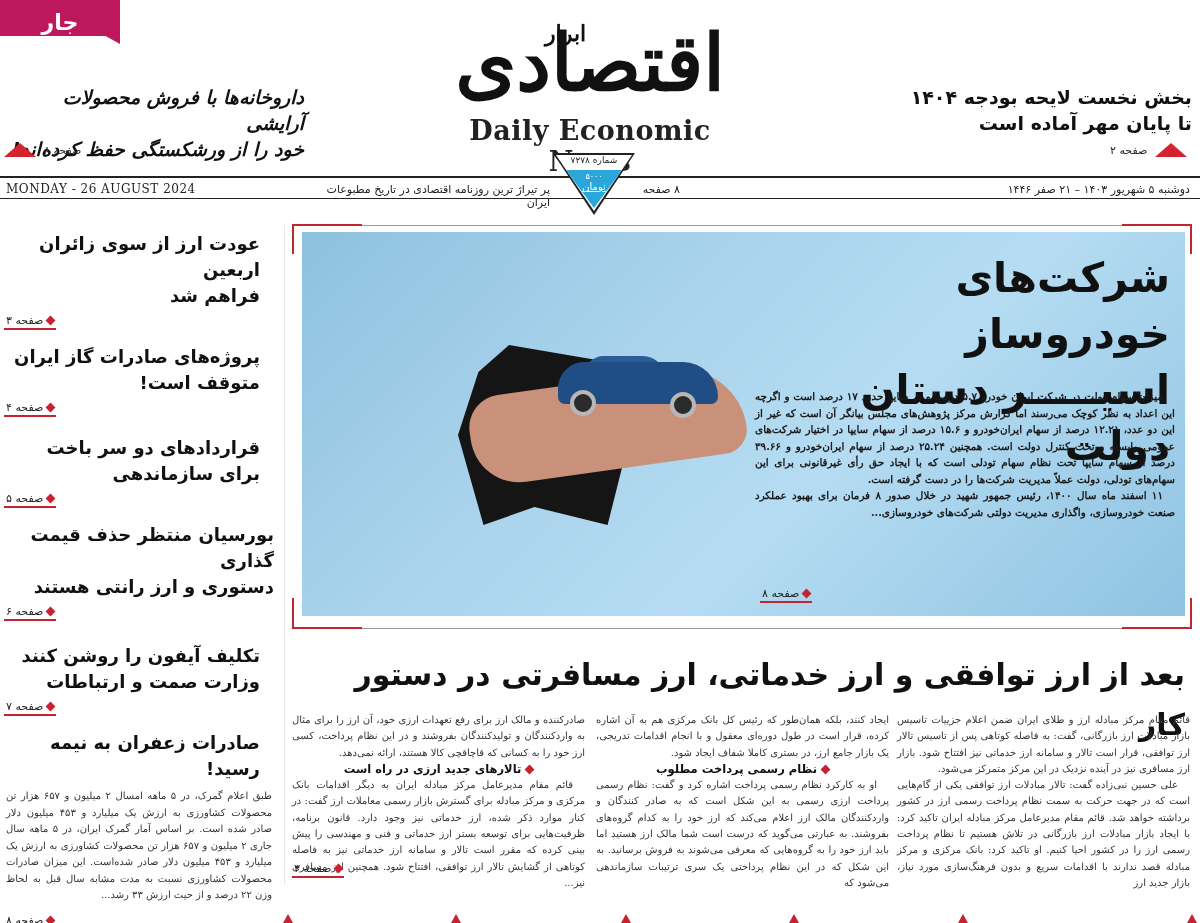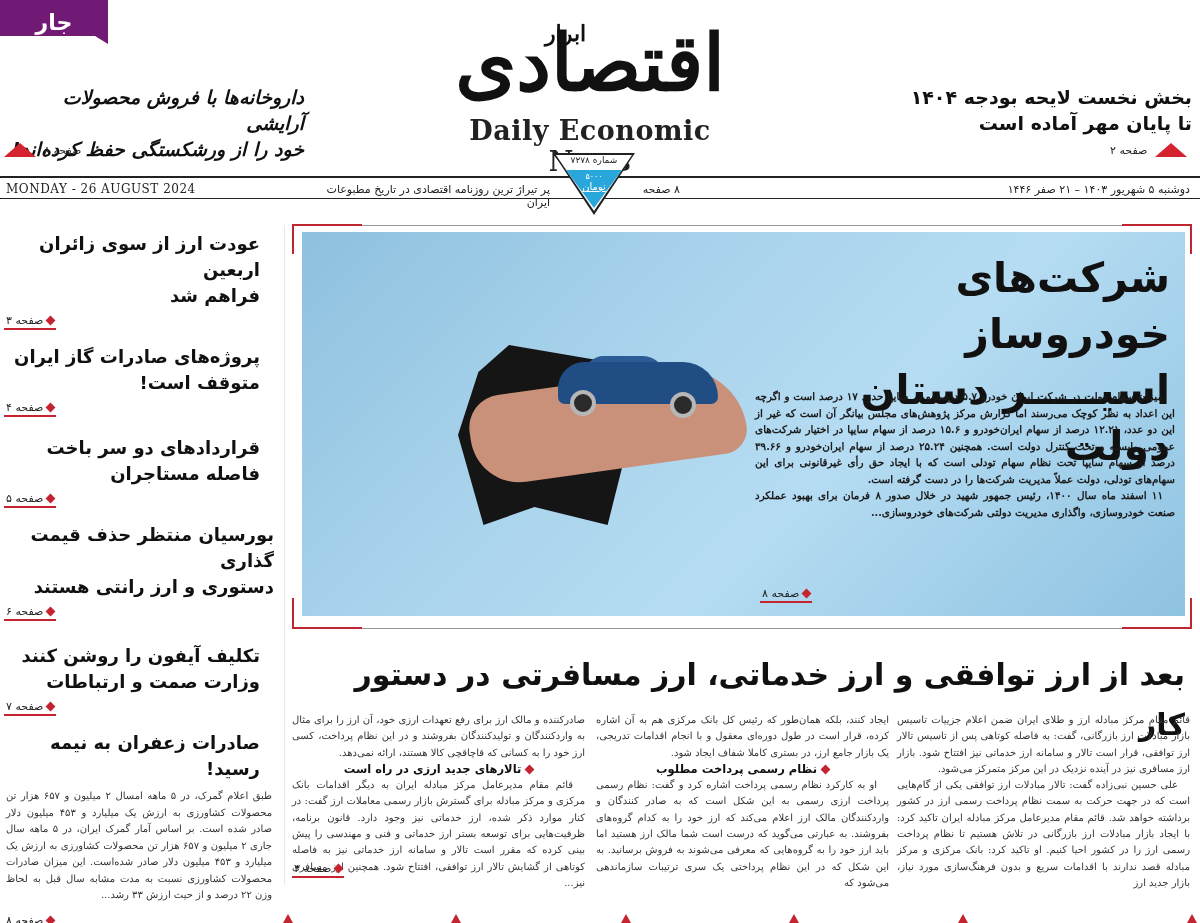--- a/index.html
+++ b/index.html
@@ -4,21 +4,21 @@
   <style>
     * { box-sizing: border-box; margin: 0; padding: 0; }
     html, body { width: 1200px; height: 923px; overflow: hidden; background: #ffffff; }
     body { position: relative; font-family: "DejaVu Sans", sans-serif; color: #111; }
 
     .abs { position: absolute; }
     .rtl { direction: rtl; text-align: right; }
 
     
     .badge-jar {
-      left: 0; top: 0; width: 108px; height: 44px; background: #701a75;
+      left: 0; top: 0; width: 120px; height: 44px; background: #be185d;
       color: #fff; font-weight: bold; font-size: 22px; display: flex; align-items: center;
       justify-content: center; clip-path: polygon(0 0, 100% 0, 100% 100%, 88% 82%, 0 82%);
     }
 
     
     .masthead-fa {
       left: 415px; top: 8px; width: 350px; height: 110px; text-align: center;
       font-family: "DejaVu Serif", serif; font-weight: bold; font-size: 78px; line-height: 110px;
       letter-spacing: 2px; color: #111;
     }
@@ -158,21 +158,21 @@
   <div style="margin-top:14px;">
     <div class="lc-title">پروژه‌های صادرات گاز ایران</div>
     <div class="lc-title">متوقف است!</div>
     <span class="lc-ref">
         <span>صفحه ۴</span>
         <span class="diamond"></span>
       </span>
   </div>
   <div style="margin-top:18px;">
     <div class="lc-title">قراردادهای دو سر باخت</div>
-    <div class="lc-title">فاصله مستاجران</div>
+    <div class="lc-title">برای سازماندهی</div>
     <span class="lc-ref">
         <span>صفحه ۵</span>
         <span class="diamond"></span>
       </span>
   </div>
   <div style="margin-top:14px;">
     <div class="lc-title" style="padding-right:6px;">بورسیان منتظر حذف قیمت گذاری</div>
     <div class="lc-title" style="padding-right:6px;">دستوری و ارز رانتی هستند</div>
     <span class="lc-ref">
         <span>صفحه ۶</span>

